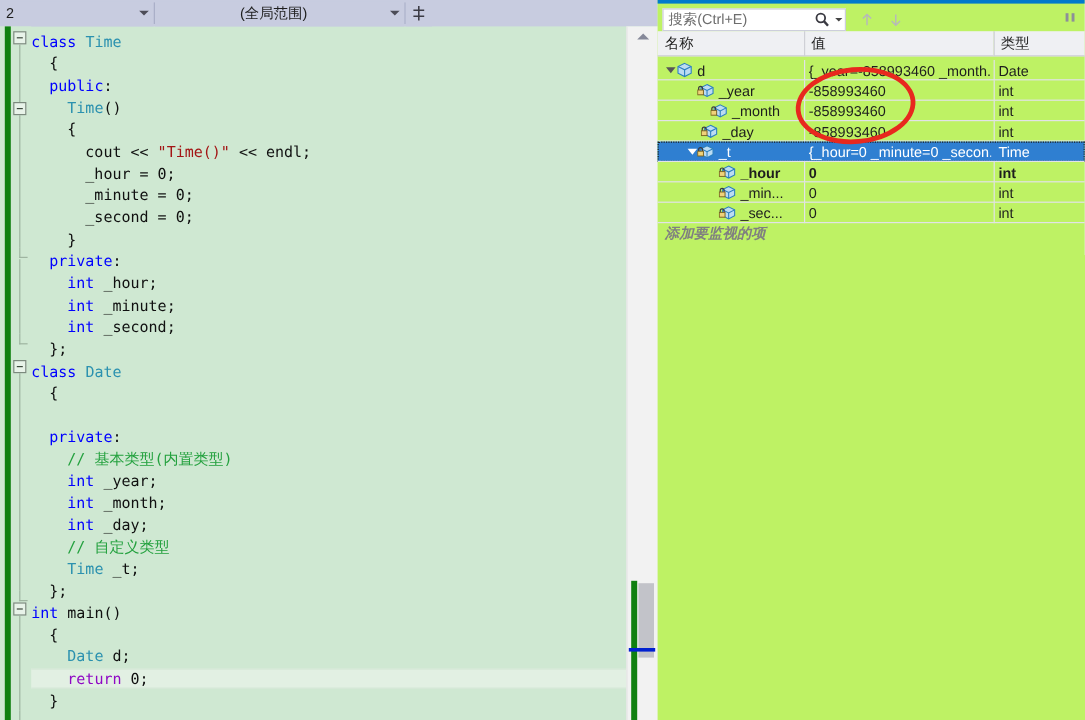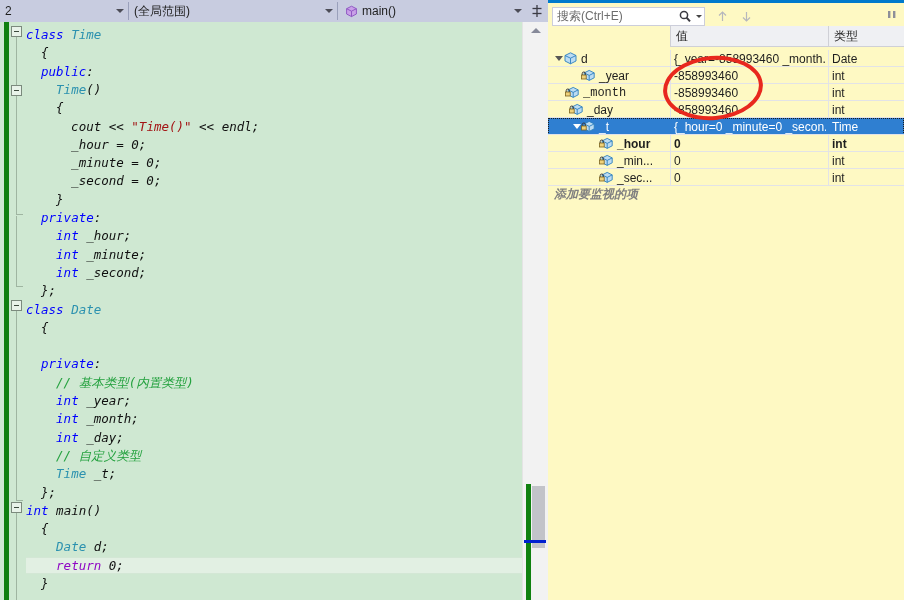--- a/index.html
+++ b/index.html
@@ -27,21 +27,21 @@
     background:#c8cce0;display:flex;align-items:center;width:100%;height:20px;
     padding-left:4px;box-sizing:border-box;
   }
   #combo-scope-doc{width:128px;}
   #combo-scope-global{width:208px;}
   #combo-member{width:188px;}
   .nav-combo .cb-text{
     flex:1;white-space:nowrap;overflow:hidden;text-overflow:ellipsis;
     font-size:12px;color:#1e1e1e;
   }
-  .nav-combo.center .cb-text{text-align:left;}
+  .nav-combo.center .cb-text{text-align:center;}
   .caret-dn{
     width:14px;height:20px;display:flex;align-items:center;justify-content:center;flex:0 0 14px;
   }
   .caret-dn::after{
     content:"";border-left:4px solid transparent;border-right:4px solid transparent;
     border-top:4px solid #4c4c57;display:block;
   }
   .sep-line{width:1px;background:#9aa0bb;margin:2px 0;}
   .method-icon{
     width:13px;height:13px;margin:0 4px 0 2px;flex:0 0 13px;position:relative;
@@ -61,21 +61,21 @@
   .fold-box::before{
     content:"";position:absolute;left:2px;top:4px;width:5px;height:1px;background:#3c4a3d;
   }
   .fold-line{position:absolute;left:16px;width:1px;background:#9fb5a1;}
   .fold-elbow{position:absolute;left:16px;width:6px;border-left:1px solid #9fb5a1;border-bottom:1px solid #9fb5a1;}
 
   
   .code{
     position:absolute;left:26px;top:22px;width:496px;height:578px;
     font-family:"DejaVu Sans Mono","Liberation Mono",monospace;
-    font-size:12.5px;line-height:18.3px;white-space:pre;font-style:italic;
+    font-size:12.5px;line-height:18.3px;white-space:pre;
   }
   .ln{position:absolute;left:0;height:18.3px;white-space:pre;}
   .cur-line-hl{
     position:absolute;left:0;width:496px;height:17px;background:#e2f0e3;
     border-top:1px solid #d3e7d5;border-bottom:1px solid #d3e7d5;box-sizing:border-box;
   }
   .kw{color:#0000ff;}
   .kw2{color:#8f08c4;}
   .type{color:#2b91af;}
   .str{color:#a31515;}
@@ -95,21 +95,21 @@
   }
   .vs-up::after{
     content:"";border-left:5px solid transparent;border-right:5px solid transparent;
     border-bottom:5px solid #868999;display:block;
   }
   .vs-track-green{position:absolute;left:3px;width:5px;background:#108010;}
   .vs-thumb{position:absolute;left:9px;width:13px;background:#c2c3c9;}
   .vs-caret{position:absolute;left:1px;width:22px;height:3px;background:#0020d0;}
 
   
-  .watch-pane{position:absolute;left:548px;top:0;width:356px;height:600px;background:#fef9c3;}
+  .watch-pane{position:absolute;left:548px;top:0;width:356px;height:600px;background:#bef264;}
   .pane-accent{position:absolute;left:0;top:0;width:356px;height:3px;background:#007acc;}
 
   .search-row{position:absolute;left:0;top:3px;width:356px;height:23px;display:flex;align-items:center;}
   .search-box{
     position:absolute;left:4px;top:4px;width:153px;height:19px;
     background:#ffffff;border:1px solid #cccedb;box-sizing:border-box;
     display:flex;align-items:center;
   }
   .search-box .stext{
     flex:1;padding-left:4px;font-size:12px;color:#6d6d6d;white-space:nowrap;overflow:hidden;
@@ -193,33 +193,20 @@
         </div>
       </div>
       <div class="sep-line"></div>
       <div class="nav-combo center" id="combo-scope-global">
         <div class="cb-inner">
           <div class="cb-text">(全局范围)</div>
           <span class="caret-dn"></span>
         </div>
       </div>
       <div class="sep-line"></div>
-      <div class="nav-combo" id="combo-member">
-        <div class="cb-inner">
-          <span class="method-icon">
-            <svg width="13" height="13" viewBox="0 0 13 13">
-              <path d="M6.5 1.2 L11.4 3.7 L11.4 9.0 L6.5 11.6 L1.6 9.0 L1.6 3.7 Z" fill="#c9a0e8" stroke="#8a4fc0" stroke-width="0.9"></path>
-              <path d="M1.6 3.7 L6.5 6.2 L11.4 3.7" fill="none" stroke="#8a4fc0" stroke-width="0.9"></path>
-              <path d="M6.5 6.2 L6.5 11.6" fill="none" stroke="#8a4fc0" stroke-width="0.9"></path>
-            </svg>
-          </span>
-          <div class="cb-text">main()</div>
-          <span class="caret-dn"></span>
-        </div>
-      </div>
       <div class="split-btn">
         <svg width="14" height="14" viewBox="0 0 14 14">
           <line x1="7" y1="1" x2="7" y2="13" stroke="#3b3b44" stroke-width="1.3"></line>
           <line x1="2.5" y1="4.5" x2="11.5" y2="4.5" stroke="#3b3b44" stroke-width="1.3"></line>
           <line x1="2.5" y1="9.5" x2="11.5" y2="9.5" stroke="#3b3b44" stroke-width="1.3"></line>
         </svg>
       </div>
     </div>
 
     <div class="gutter">
@@ -282,20 +269,21 @@
         </svg>
       </div>
       <div class="grip">
         <svg width="12" height="10" viewBox="0 0 12 10">
           <rect x="2" y="1" width="2.4" height="7" fill="#8d8f99"></rect>
           <rect x="7" y="1" width="2.4" height="7" fill="#8d8f99"></rect>
         </svg>
       </div>
     </div>
 
+    <div class="wh" style="left:0;width:122px;">名称</div>
     <div class="wh" style="left:122px;width:158px;">值</div>
     <div class="wh" style="left:280px;width:76px;">类型</div>
     <div class="wh-div" style="left:122px;"></div>
     <div class="wh-div" style="left:280px;"></div>
 
     <div id="watch-rows">
         <div class="wrow" style="top: 50px;">
           <div class="cell-name" style="left: 6px; width: 116px;">
             <span class="tri"></span>
             <span class="cube"><svg width="15" height="15" viewBox="0 0 15 15">
@@ -323,39 +311,39 @@
               </svg></span>
             <span>_year</span>
           </div>
           <div class="cell-val">-858993460</div>
           <div class="cell-type">int</div>
         </div>
         <div class="row-sep" style="top: 83px;"></div>
         <div class="col-sep" style="left: 122px; top: 67px; height: 17px;"></div>
         <div class="col-sep" style="left: 280px; top: 67px; height: 17px;"></div>
         <div class="wrow" style="top: 84px;">
-          <div class="cell-name" style="left: 8px; width: 98px; font-family: Liberation Mono, monospace;">
+          <div class="cell-name" style="left: 35px; width: 98px;">
             <span class="tri" style="visibility: hidden;"></span>
             <span class="cube"><svg width="15" height="15" viewBox="0 0 15 15">
                 <path d="M8.2 2.4 L13.2 4.9 L13.2 9.8 L8.2 12.4 L3.2 9.8 L3.2 4.9 Z" fill="#bcdcf2" stroke="#2b7fc0" stroke-width="0.9"></path>
                 <path d="M3.2 4.9 L8.2 7.4 L13.2 4.9" fill="none" stroke="#2b7fc0" stroke-width="0.9"></path>
                 <path d="M8.2 7.4 L8.2 12.4" fill="none" stroke="#2b7fc0" stroke-width="0.9"></path>
                 <path d="M1.2 7.2 L1.2 5.6 a1.6 1.6 0 0 1 3.2 0 L4.4 7.2" fill="none" stroke="#3a3a42" stroke-width="1"></path>
                 <rect x="0.4" y="7.0" width="4.8" height="4.0" fill="#f0d27a" stroke="#7a6320" stroke-width="0.8"></rect>
               </svg></span>
             <span>_month</span>
           </div>
           <div class="cell-val">-858993460</div>
           <div class="cell-type">int</div>
         </div>
         <div class="row-sep" style="top: 100px;"></div>
         <div class="col-sep" style="left: 122px; top: 84px; height: 17px;"></div>
         <div class="col-sep" style="left: 280px; top: 84px; height: 17px;"></div>
         <div class="wrow" style="top: 101px;">
-          <div class="cell-name" style="left: 12px; width: 98px;">
+          <div class="cell-name" style="left: 27px; width: 98px;">
             <span class="tri" style="visibility: hidden;"></span>
             <span class="cube"><svg width="15" height="15" viewBox="0 0 15 15">
                 <path d="M8.2 2.4 L13.2 4.9 L13.2 9.8 L8.2 12.4 L3.2 9.8 L3.2 4.9 Z" fill="#bcdcf2" stroke="#2b7fc0" stroke-width="0.9"></path>
                 <path d="M3.2 4.9 L8.2 7.4 L13.2 4.9" fill="none" stroke="#2b7fc0" stroke-width="0.9"></path>
                 <path d="M8.2 7.4 L8.2 12.4" fill="none" stroke="#2b7fc0" stroke-width="0.9"></path>
                 <path d="M1.2 7.2 L1.2 5.6 a1.6 1.6 0 0 1 3.2 0 L4.4 7.2" fill="none" stroke="#3a3a42" stroke-width="1"></path>
                 <rect x="0.4" y="7.0" width="4.8" height="4.0" fill="#f0d27a" stroke="#7a6320" stroke-width="0.8"></rect>
               </svg></span>
             <span>_day</span>
           </div>

